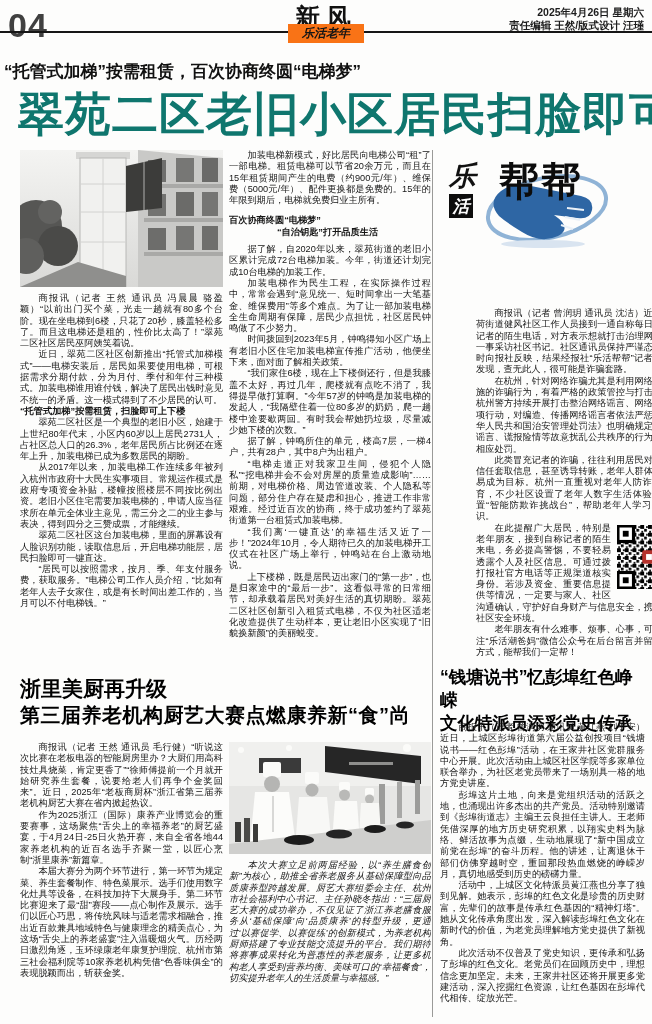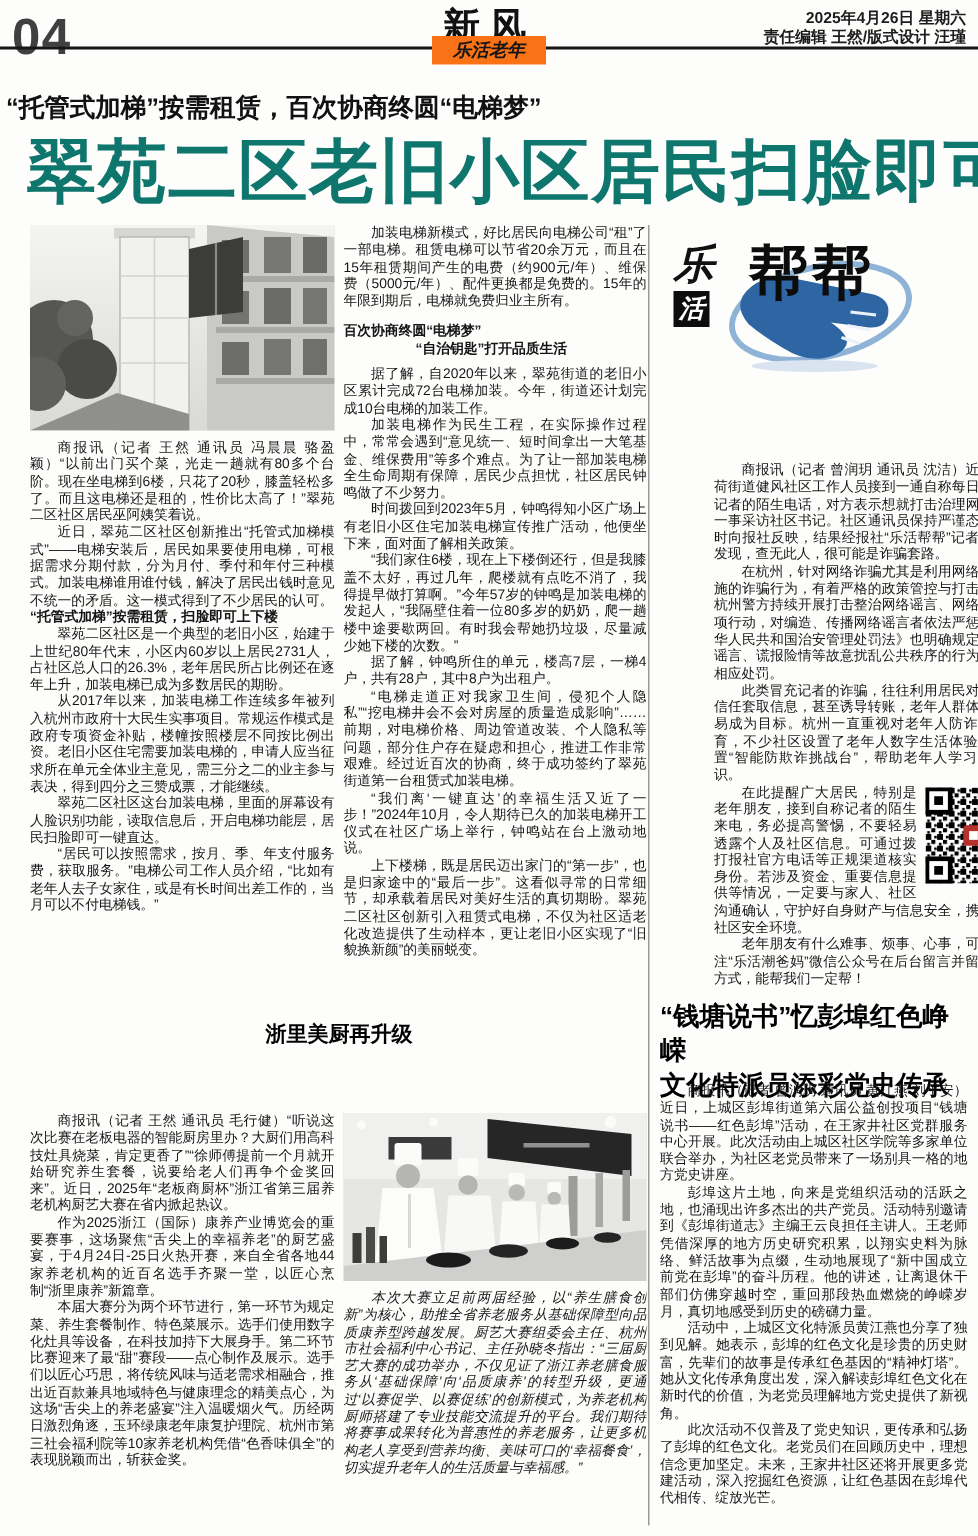--- a/index.html
+++ b/index.html
@@ -22,21 +22,21 @@
   .col{position:absolute;width:203px;}
   .clip{overflow:hidden;}
   .body p{margin:0;font-size:9.2px;line-height:11.3px;text-align:justify;text-indent:2em;color:#151515;}
   .inline-subhead{font-weight:700;font-size:10.5px;line-height:13px;margin:8px 0 5px;color:#000;}
   .col-subhead{font-weight:700;font-size:11.5px;line-height:15px;margin:0;color:#000;}
   .subhead-block{margin:9px 0 6px;}
   .photo{display:block;border:0;background:#dcdcda;}
   .vert-divider{position:absolute;left:432px;top:150px;width:1px;height:867px;background:#9a9a98;}
   
   .chef-headline{position:absolute;left:20px;top:676px;width:412px;color:#000;font-weight:800;}
-  .chef-headline .l1{font-size:14px;line-height:26px;text-align:center;}
+  .chef-headline .l1{font-size:21px;line-height:26px;}
   .chef-headline .l2{font-size:20px;line-height:26px;letter-spacing:.5px;white-space:nowrap;}
   
   .rcol{position:absolute;left:440px;width:205px;}
   .help-logo{position:absolute;left:443px;top:152px;width:196px;height:98px;}
   .help-logo svg{position:absolute;left:0;top:0;}
   .logo-main{position:absolute;left:56px;top:2px;font-size:40px;font-weight:900;color:#0c0c0c;
         letter-spacing:2px;font-family:"Liberation Sans",sans-serif;}
   .logo-v1{position:absolute;left:6px;top:6px;font-size:27px;font-weight:700;color:#111;
         font-family:"DejaVu Serif","Liberation Serif",serif;font-style:italic;}
   .logo-v2{position:absolute;left:6px;top:42px;width:24px;height:24px;background:#0d0d0d;color:#fff;
@@ -122,20 +122,21 @@
     <p>据了解，钟鸣所住的单元，楼高7层，一梯4户，共有28户，其中8户为出租户。</p>
     <p>“电梯走道正对我家卫生间，侵犯个人隐私”“挖电梯井会不会对房屋的质量造成影响”……前期，对电梯价格、周边管道改装、个人隐私等问题，部分住户存在疑虑和担心，推进工作非常艰难。经过近百次的协商，终于成功签约了翠苑街道第一台租赁式加装电梯。</p>
     <p>“我们离‘一键直达’的幸福生活又近了一步！”2024年10月，令人期待已久的加装电梯开工仪式在社区广场上举行，钟鸣站在台上激动地说。</p>
     <p>上下楼梯，既是居民迈出家门的“第一步”，也是归家途中的“最后一步”。这看似寻常的日常细节，却承载着居民对美好生活的真切期盼。翠苑二区社区创新引入租赁式电梯，不仅为社区适老化改造提供了生动样本，更让老旧小区实现了“旧貌换新颜”的美丽蜕变。</p>
   </div>
 
   <div class="vert-divider"></div>
 
   <div class="chef-headline">
     <div class="l1">浙里美厨再升级</div>
+    <div class="l2">第三届养老机构厨艺大赛点燃康养新“食”尚</div>
   </div>
   <div class="col body clip" style="left:20px;top:742px;height:278px;">
     <p>商报讯（记者 王然 通讯员 毛行健）“听说这次比赛在老板电器的智能厨房里办？大厨们用高科技灶具烧菜，肯定更香了”“徐师傅提前一个月就开始研究养生套餐，说要给老人们再争个金奖回来”。近日，2025年“老板商厨杯”浙江省第三届养老机构厨艺大赛在省内掀起热议。</p>
     <p>作为2025浙江（国际）康养产业博览会的重要赛事，这场聚焦“舌尖上的幸福养老”的厨艺盛宴，于4月24日-25日火热开赛，来自全省各地44家养老机构的近百名选手齐聚一堂，以匠心烹制“浙里康养”新篇章。</p>
     <p>本届大赛分为两个环节进行，第一环节为规定菜、养生套餐制作、特色菜展示。选手们使用数字化灶具等设备，在科技加持下大展身手。第二环节比赛迎来了最“甜”赛段——点心制作及展示。选手们以匠心巧思，将传统风味与适老需求相融合，推出近百款兼具地域特色与健康理念的精美点心，为这场“舌尖上的养老盛宴”注入温暖烟火气。历经两日激烈角逐，玉环绿康老年康复护理院、杭州市第三社会福利院等10家养老机构凭借“色香味俱全”的表现脱颖而出，斩获金奖。</p>
   </div>
   <div class="col" style="left:229px;top:742px;width:202px;font-style:italic;">
     <svg class="photo" width="202" height="112" viewBox="0 0 202 112" preserveAspectRatio="none">
       <rect width="202" height="112" fill="#e6e6e4"></rect>
       <rect width="202" height="44" fill="#f0f0ee"></rect>

